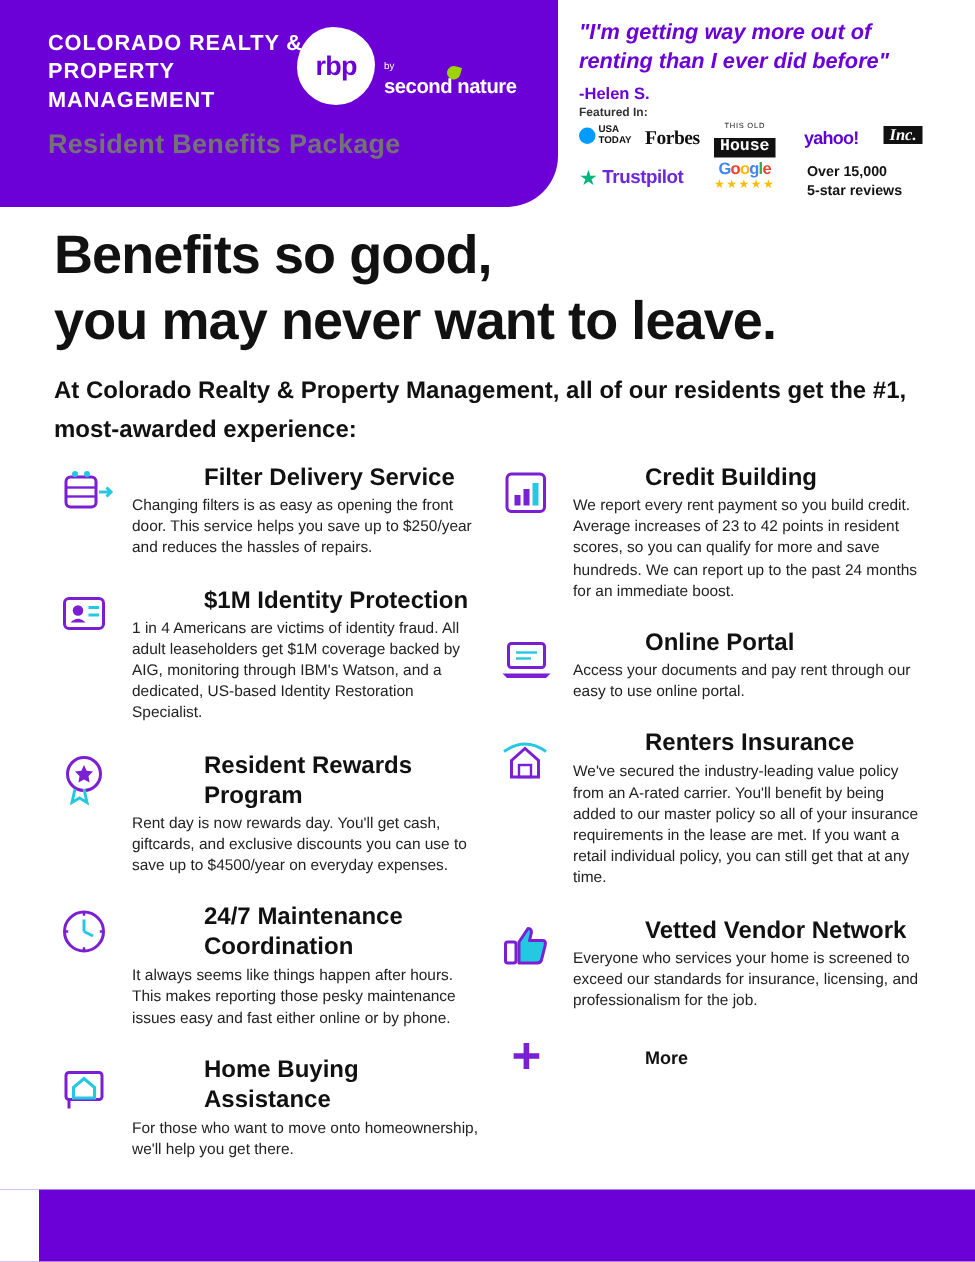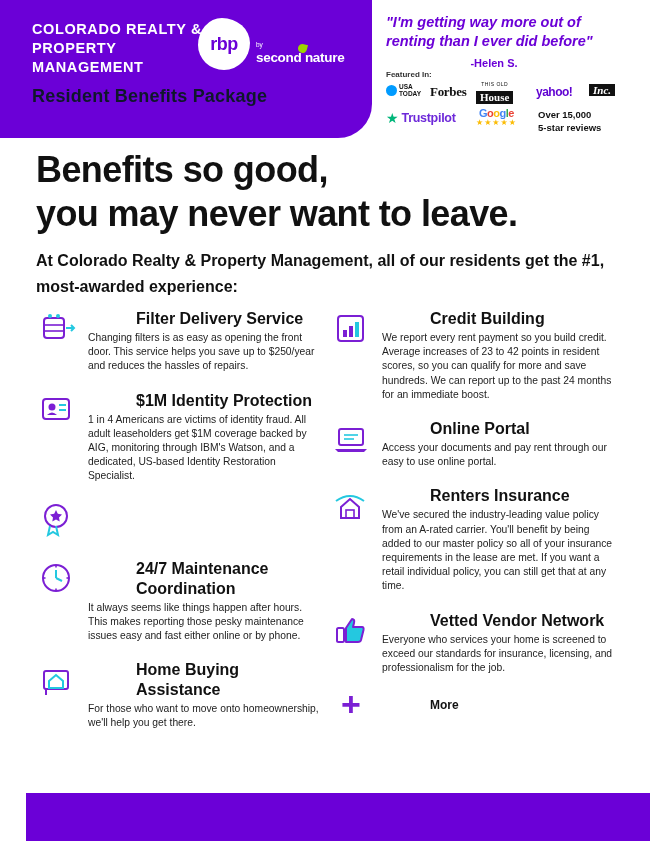--- a/index.html
+++ b/index.html
@@ -102,21 +102,21 @@
     width: 9px;
     height: 9px;
     background: #9dd400;
     border-radius: 50% 0 50% 50%;
     transform: rotate(15deg);
   }
   .header-subtitle {
     position: absolute;
     left: 32px;
     top: 86px;
-    color: #0f172a;
+    color: #737373;
     font-size: 18px;
     font-weight: bold;
     letter-spacing: 0.2px;
   }
 
   
   .quote {
     position: absolute;
     left: 386px;
     top: 13px;
@@ -128,21 +128,21 @@
     font-style: italic;
   }
   .quote-author {
     position: absolute;
     left: 386px;
     top: 57px;
     width: 240px;
     color: #6b00d7;
     font-size: 11px;
     font-weight: bold;
-    text-align: center;
+    text-align: left;
     padding-right: 24px;
     box-sizing: border-box;
   }
   .featured-label {
     position: absolute;
     left: 386px;
     top: 70px;
     font-size: 8px;
     color: #333;
     font-weight: bold;
@@ -199,21 +199,21 @@
   }
   .house-this {
     font-size: 5px;
     color: #111;
     line-height: 1;
     letter-spacing: 0.5px;
   }
   .house-word {
     background: #111;
     color: #fff;
-    font-family: Liberation Serif, serif;
+    font-family: Liberation Mono, monospace;
     font-size: 11px;
     font-weight: bold;
     padding: 0 4px;
     line-height: 1.2;
     display: inline-block;
   }
   .logo-yahoo {
     position: absolute;
     left: 150px;
     top: 3px;
@@ -487,20 +487,24 @@
     </div>
 
     <div class="benefit">
       <div class="benefit-icon">
         <svg width="42" height="42" viewBox="0 0 42 42">
           <circle cx="20" cy="16" r="11" fill="none" stroke="#7b1fd4" stroke-width="2"></circle>
           <path d="M20 10 l1.8 3.8 4.2 .6 -3 3 .7 4.2 -3.7 -2 -3.7 2 .7 -4.2 -3 -3 4.2 -.6z" fill="#7b1fd4"></path>
           <path d="M14 26 l-2 9 5 -3 5 3 -2 -9" fill="none" stroke="#24c8e0" stroke-width="2"></path>
         </svg>
       </div>
+      <div class="benefit-body">
+        <div class="benefit-title">Resident Rewards Program</div>
+        <div class="benefit-desc">Rent day is now rewards day. You'll get cash, giftcards, and exclusive discounts you can use to save up to $4500/year on everyday expenses.</div>
+      </div>
     </div>
 
     <div class="benefit">
       <div class="benefit-icon">
         <svg width="42" height="42" viewBox="0 0 42 42">
           <circle cx="20" cy="20" r="13" fill="none" stroke="#7b1fd4" stroke-width="2"></circle>
           <line x1="20" y1="20" x2="20" y2="12" stroke="#24c8e0" stroke-width="2"></line>
           <line x1="20" y1="20" x2="26" y2="23" stroke="#24c8e0" stroke-width="2"></line>
           <line x1="20" y1="7" x2="20" y2="9.5" stroke="#7b1fd4" stroke-width="1.6"></line>
           <line x1="33" y1="20" x2="30.5" y2="20" stroke="#7b1fd4" stroke-width="1.6"></line>

